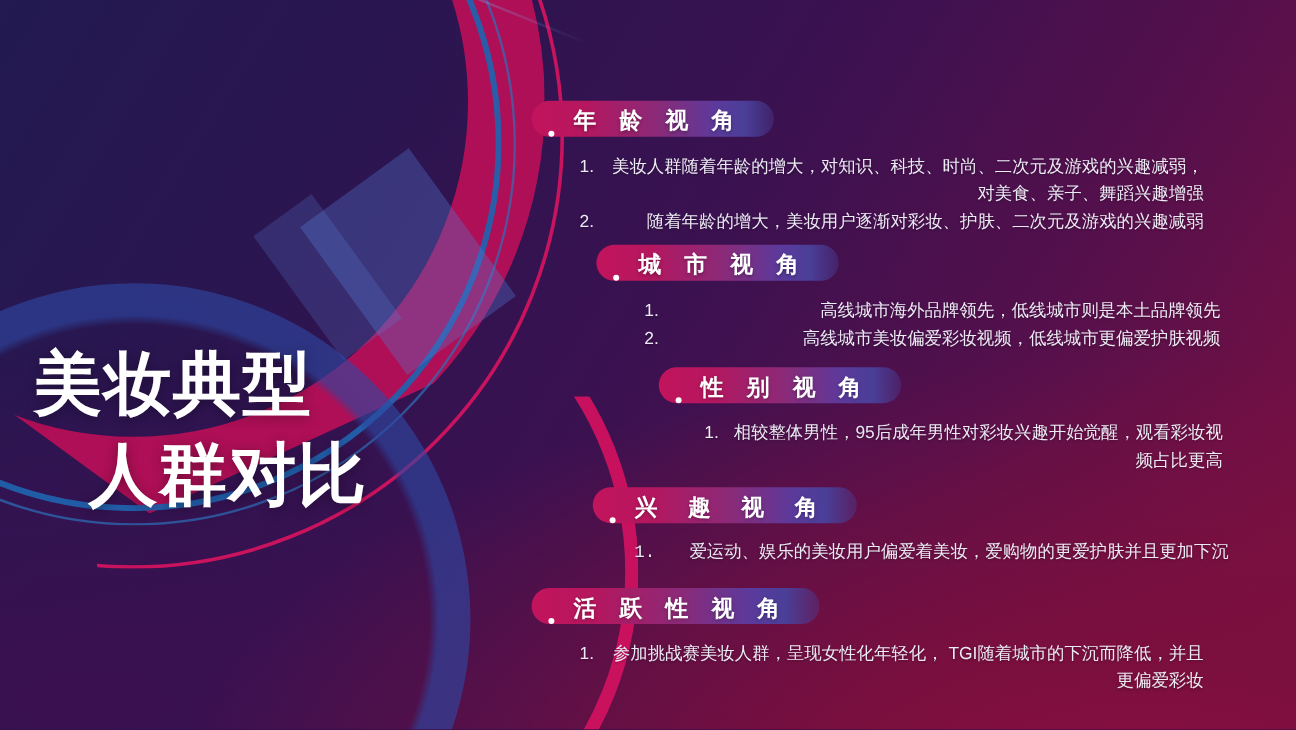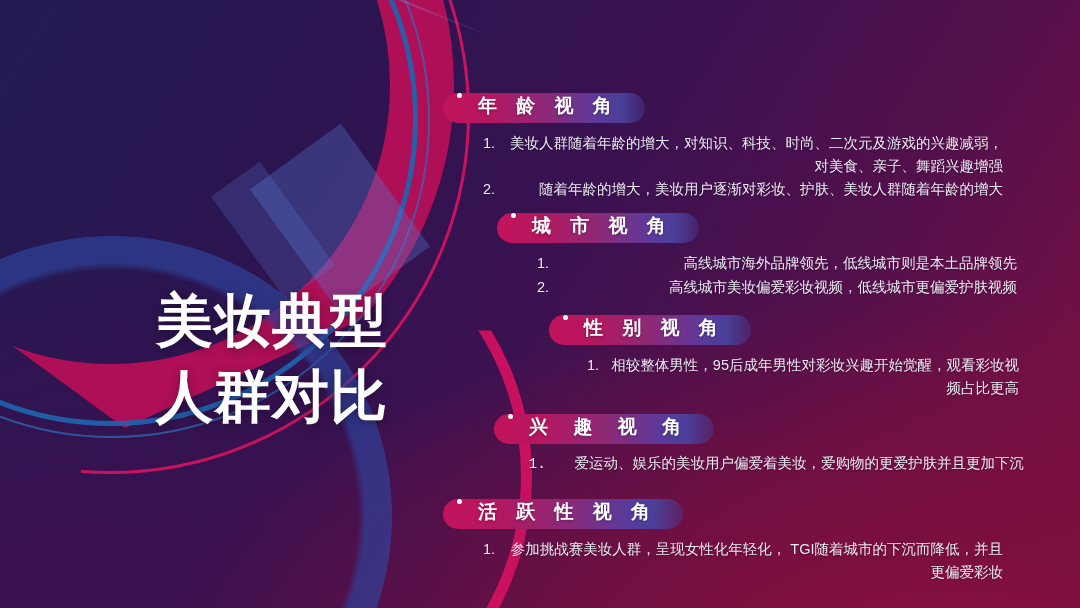--- a/index.html
+++ b/index.html
@@ -113,33 +113,32 @@
   .title {
     position:absolute;
     left:28px; top:283px;
     width:360px;
     color:#ffffff;
     font-size:57px;
     font-weight:bold;
     line-height:1.33;
     letter-spacing:1px;
     text-shadow:0 2px 10px rgba(0,0,0,.35);
-    text-align:right;
   }
   .title .ln { display:block; }
   .title .ln2 { padding-left:6px;margin-left:40px; }
 
   
   .content { position:absolute; left:0; top:0; width:1080px; height:608px; }
 
   .section { position:absolute; }
 
   .pill {
     display:inline-flex;
-    align-items:flex-start;
+    align-items:flex-end;
     height:30px;
     padding:0 26px 0 14px;
     border-radius:16px;
     background:linear-gradient(90deg, #c2145c 0%, #b5175f 22%, #8b2a78 52%, #5b3a9c 76%, #4a3f98 88%, rgba(74,63,152,.35) 100%);
   }
   .pill-dot {
     width:5px; height:5px; border-radius:50%;
     background:#ffffff;
     margin-right:16px;
     flex:0 0 auto;
@@ -216,21 +215,21 @@
         <span class="pill-dot"></span>
         <span class="pill-label">年 龄 视 角</span>
       </div>
       <div class="bullets">
         <div class="bullet">
           <span class="bullet-num">1.</span>
           <span class="bullet-text">美妆人群随着年龄的增大，对知识、科技、时尚、二次元及游戏的兴趣减弱，对美食、亲子、舞蹈兴趣增强</span>
         </div>
         <div class="bullet">
           <span class="bullet-num">2.</span>
-          <span class="bullet-text">随着年龄的增大，美妆用户逐渐对彩妆、护肤、美妆人群随着年龄的增大</span>
+          <span class="bullet-text">随着年龄的增大，美妆用户逐渐对彩妆、护肤、二次元及游戏的兴趣减弱</span>
         </div>
       </div>
     </div>
 
     <div class="section s-city">
       <div class="pill">
         <span class="pill-dot"></span>
         <span class="pill-label">城 市 视 角</span>
       </div>
       <div class="bullets">

